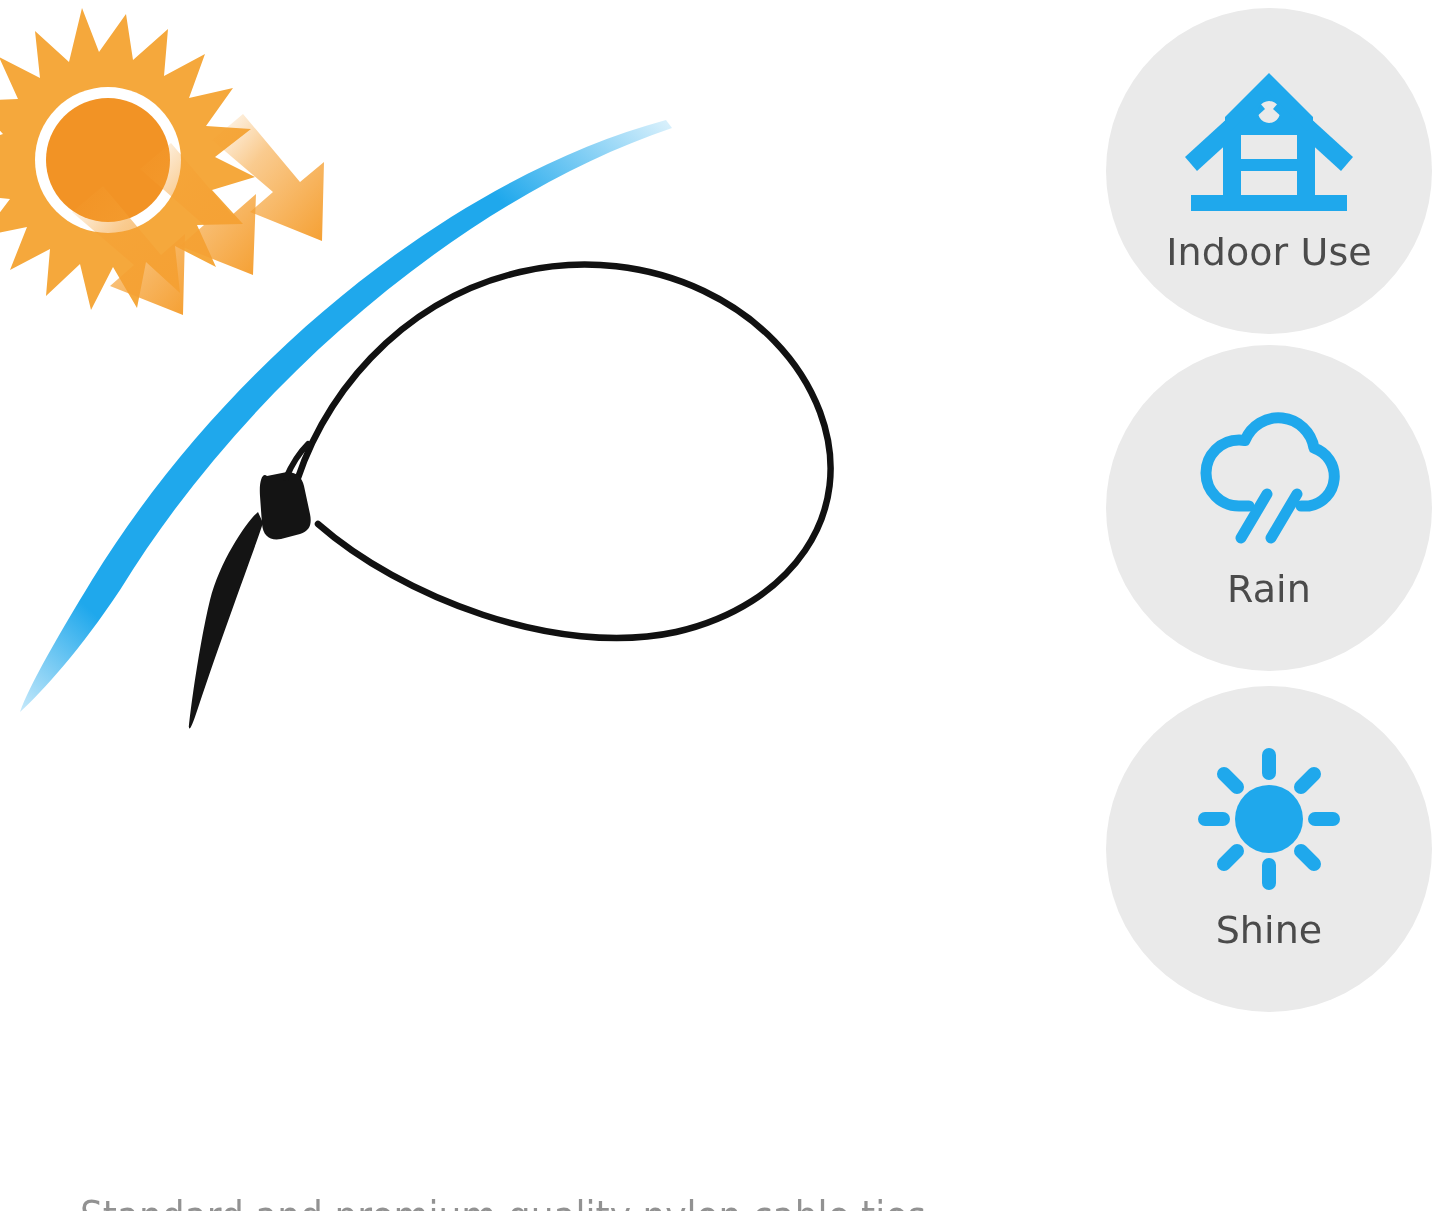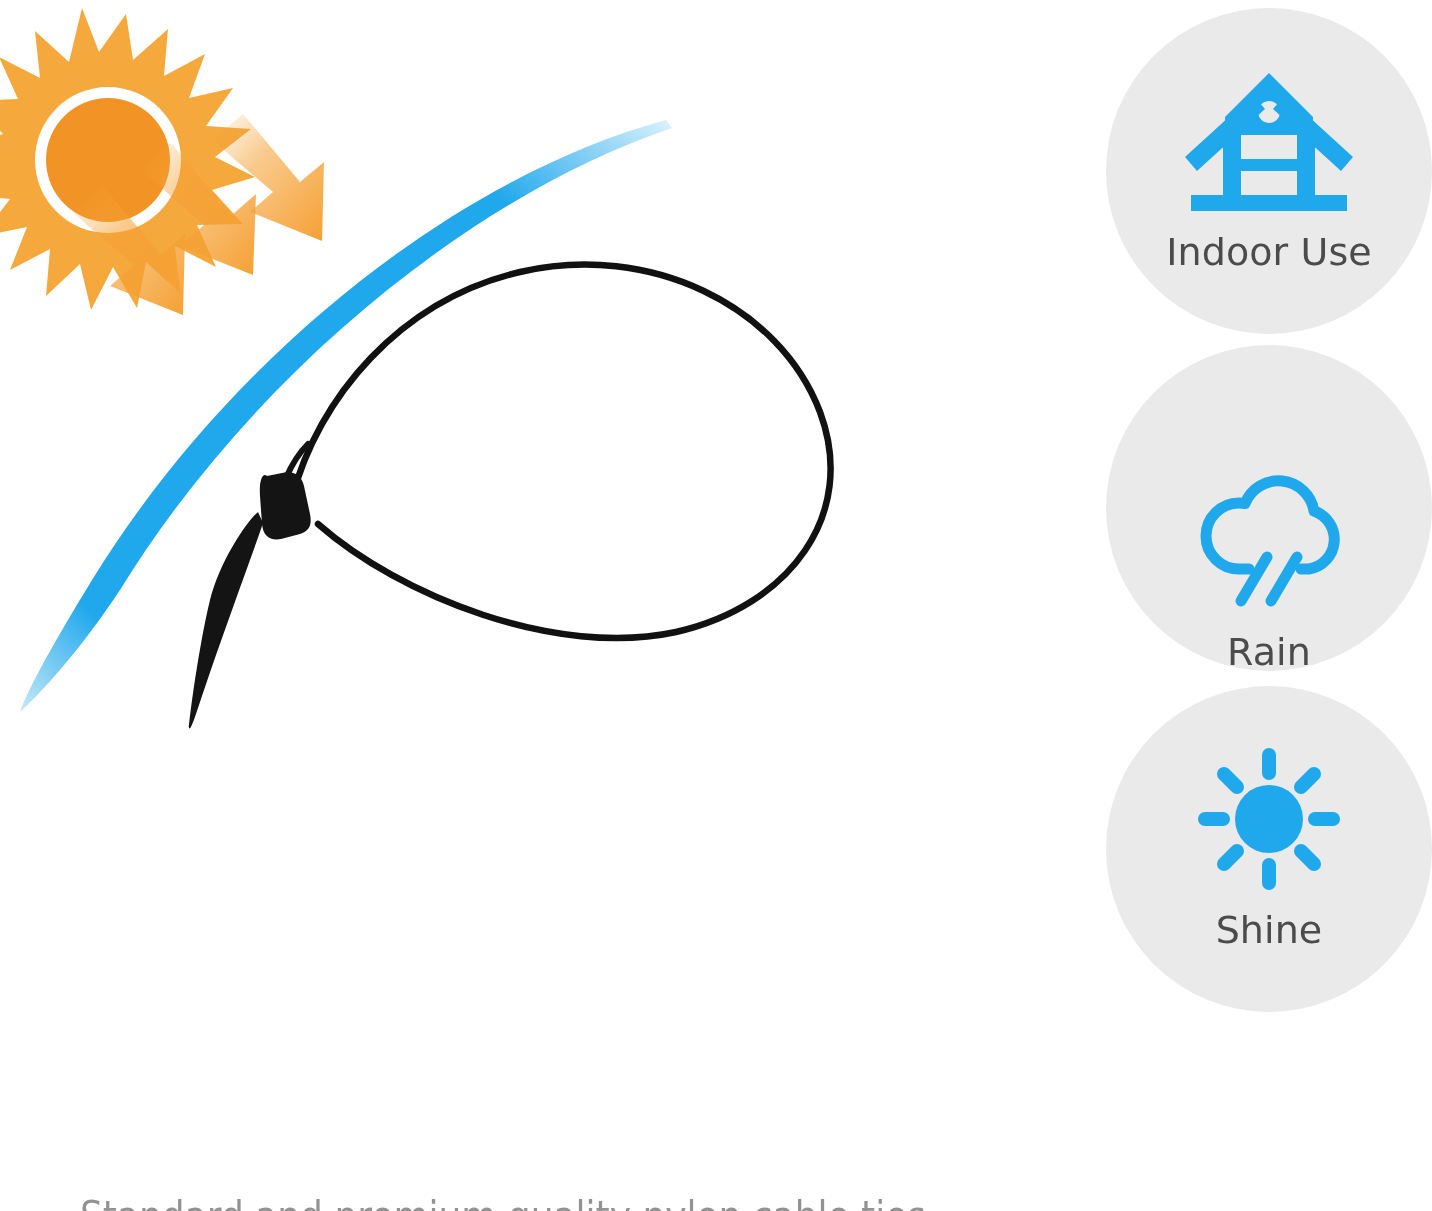--- a/index.html
+++ b/index.html
@@ -44,21 +44,21 @@
     width: 326px;
     height: 326px;
     border-radius: 50%;
     background: #eaeaea;
     display: flex;
     flex-direction: column;
     align-items: center;
     justify-content: center;
   }
   .badge-1 { top: 0; }
-  .badge-2 { top: 337px; justify-content: flex-end; }
+  .badge-2 { top: 337px; }
   .badge-3 { top: 678px; }
 
   .badge-icon {
     width: 172px;
     height: 152px;
     display: flex;
     align-items: center;
     justify-content: center;
     margin-top: -6px;
   }

